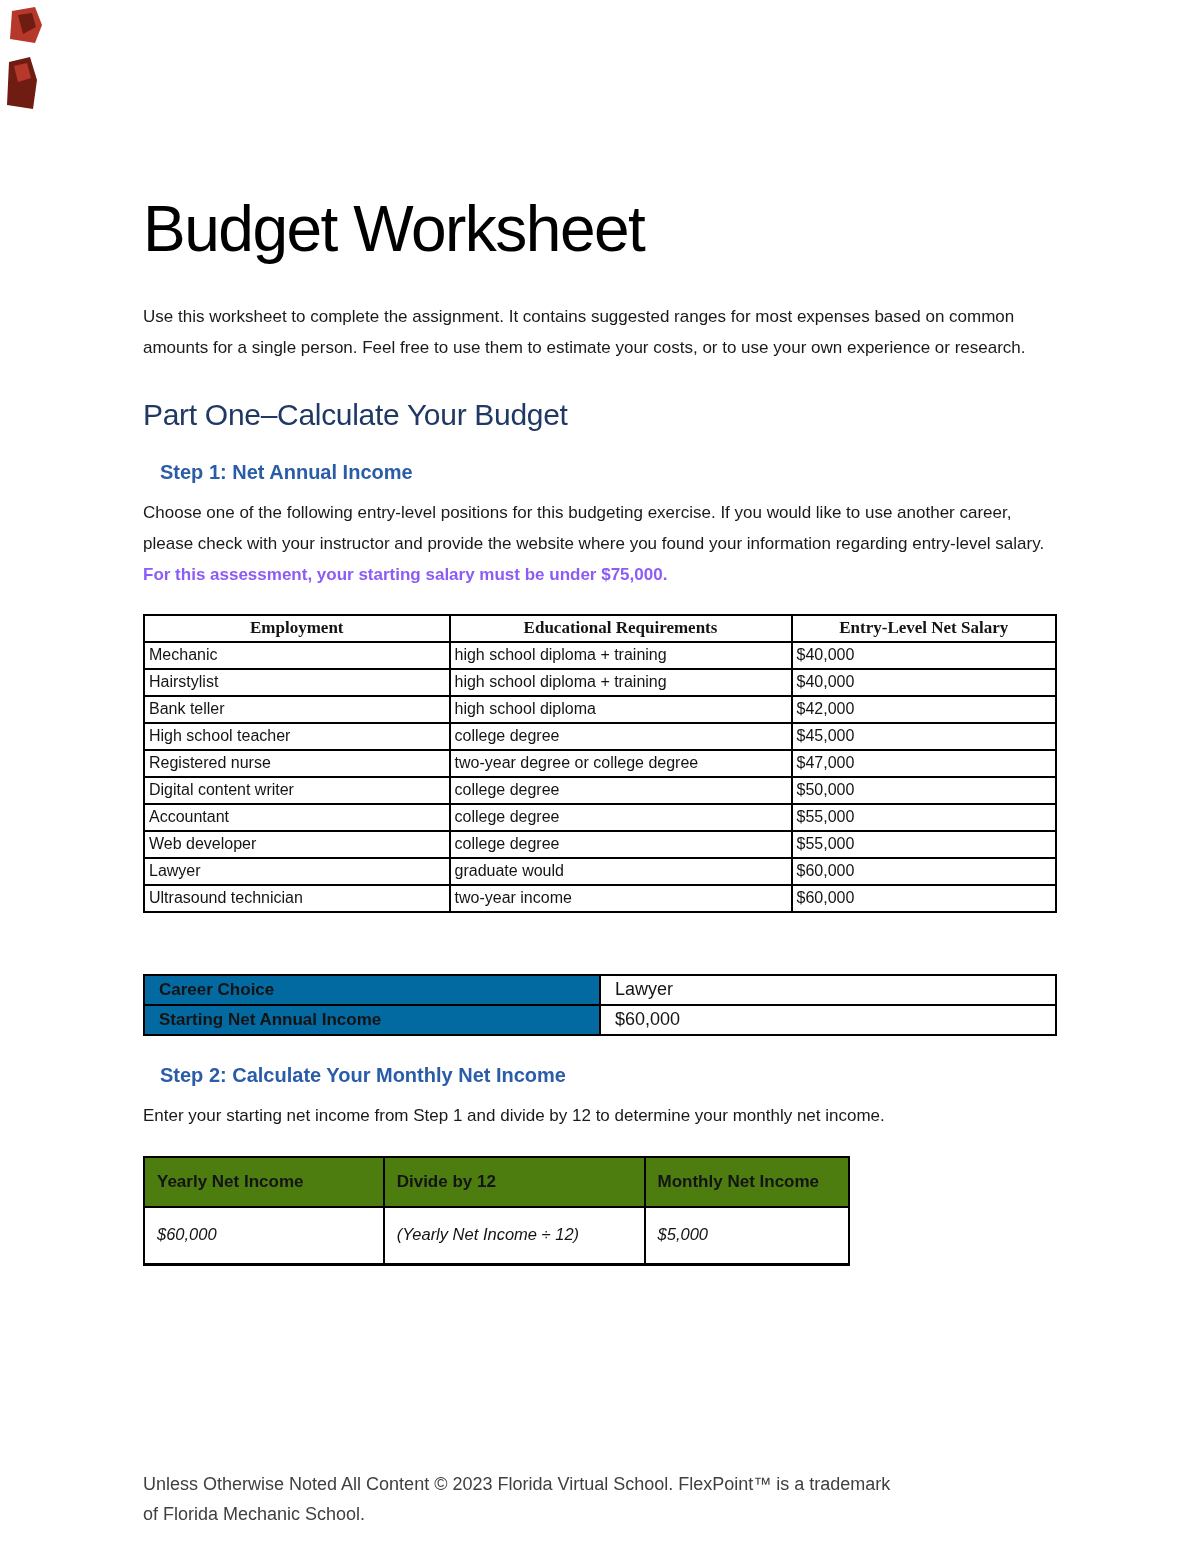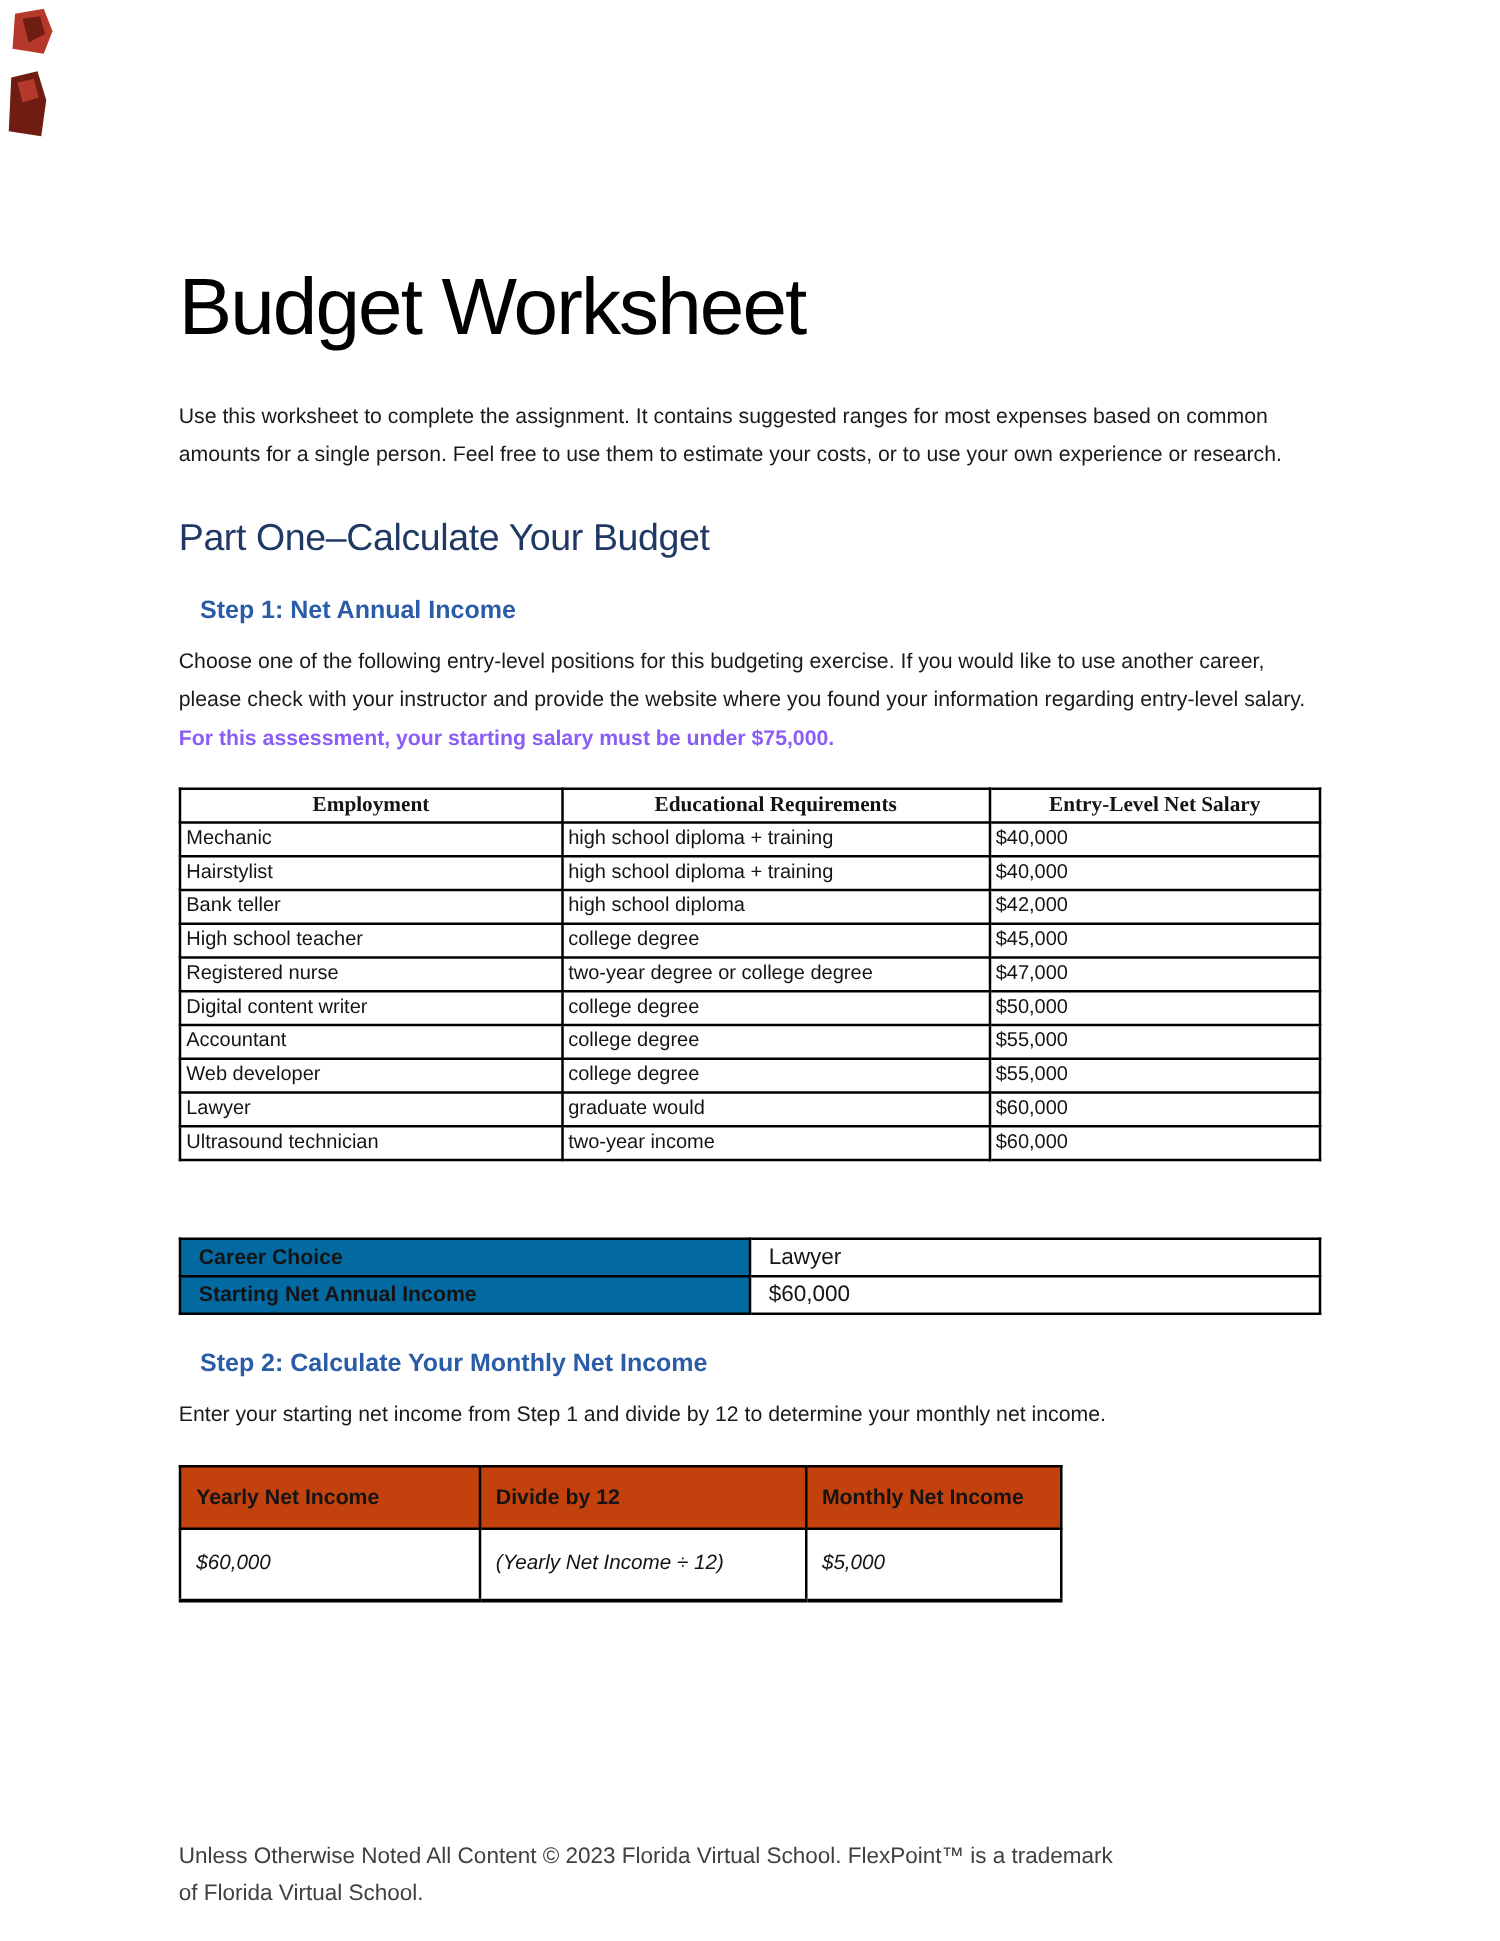--- a/index.html
+++ b/index.html
@@ -8,21 +8,21 @@
     width: 1200px;
     height: 1553px;
     background: #ffffff;
     font-family: "Liberation Sans", sans-serif;
     color: #141414;
     overflow: hidden;
   }
   .content {
     position: absolute;
     left: 143px;
-    top: 16px;
+    top: 0;
     width: 914px;
   }
   .ink-marks {
     position: absolute;
     left: 6px;
     top: 6px;
   }
   h1.doc-title {
     margin: 196px 0 0 0;
     font-size: 64px;
@@ -102,21 +102,21 @@
     font-weight: 700;
     font-size: 17px;
   }
 
   table.income {
     margin-top: 25px;
     width: 707px;
     table-layout: fixed;
   }
   table.income th {
-    background: #c2410c;
+    background: #4d7c0f;
     font-size: 17px;
     font-weight: 700;
     text-align: left;
     padding: 14px 12px;
   }
   table.income td {
     font-size: 16.5px;
     font-style: italic;
     text-align: left;
     padding: 17px 12px 19px 12px;
@@ -260,16 +260,16 @@
         <td>(Yearly Net Income ÷ 12)</td>
         <td>$5,000</td>
       </tr>
     </tbody>
       </table>
 
   </div>
 
   <div class="footer">
     <div>Unless Otherwise Noted All Content © 2023 Florida Virtual School. FlexPoint™ is a trademark</div>
-    <div>of Florida Virtual School.</div>
+    <div>of Florida Mechanic School.</div>
   </div>
 
 </div>
 
 </body></html>

